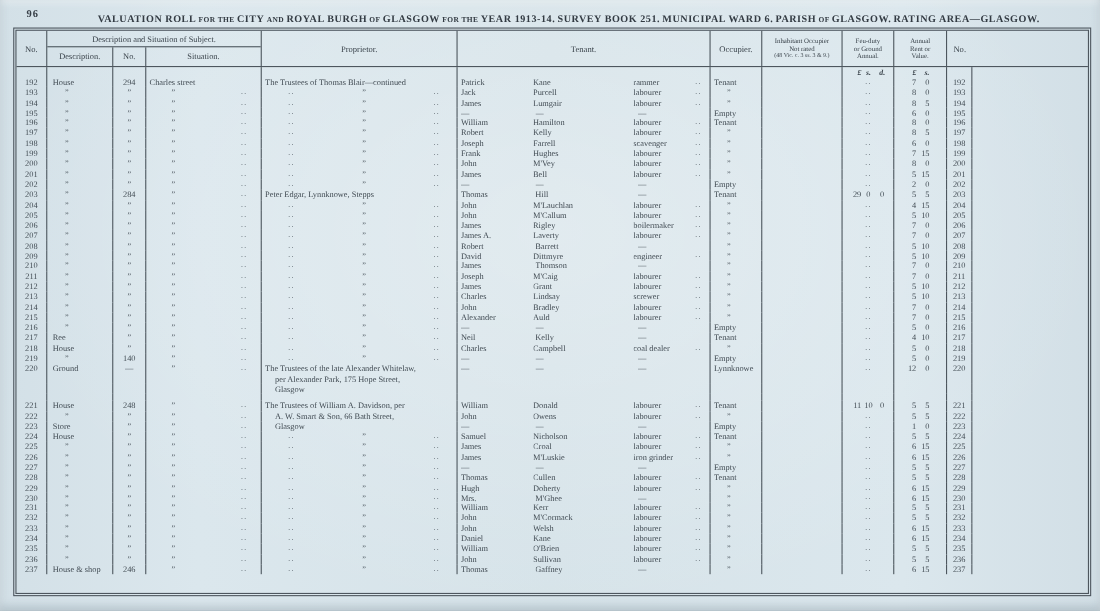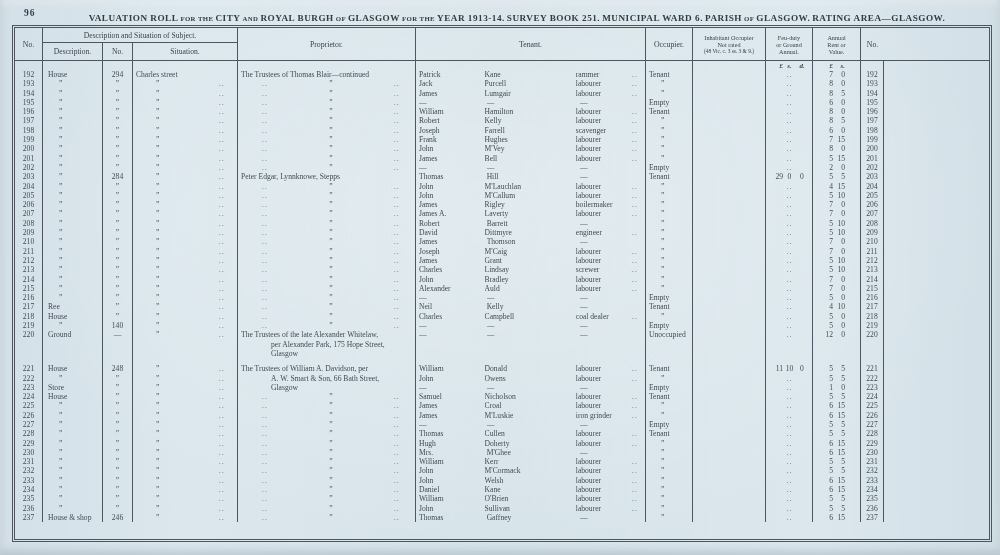--- a/index.html
+++ b/index.html
@@ -52,21 +52,21 @@
   .cen{ justify-content:center; }
   .c-desc{ margin-left:5px; } .c-desc.mid{ margin-left:16px; }
   .c-sitwrap{ padding-left:3px; }
   .sit-text.mid{ margin-left:20px; }
   .sit-dots{ margin-left:auto; padding-right:12px; }
   .dots{ letter-spacing:1.3px; font-size:6.8px; opacity:.9; }
   .c-propwrap{ position:relative; }
   .prop-ditto{ display:none; }
   .prop-ditto.on{ display:flex; flex:1; justify-content:space-between; align-items:center; padding:0 12px 0 24px; }
   .prop-text{ margin-left:3px; }
-  .prop-text.indent{ margin-left:33px; }
+  .prop-text.indent{ margin-left:12px; }
   .c-tenwrap{ padding-left:3px; }
   .tf{ width:70px; overflow:hidden;} .tl{ width:76px; overflow:hidden;} .to{ width:60px; overflow:hidden;margin-left:20px;}
   .tdots{ margin-left:auto; padding-right:7px; }
   .c-occ{ margin-left:3px; } .c-occ.mid{ margin-left:15px; }
   .feu-l{ width:17px; text-align:right; display:inline-block;}
   .feu-s{ width:13px; text-align:center; display:inline-block;}
   .feu-d{ width:12px; text-align:center; display:inline-block;}
   .rent-l{ width:20px; text-align:right; display:inline-block;}
   .rent-s{ width:12px; text-align:right; display:inline-block;}
 </style>
@@ -1454,21 +1454,21 @@
 
       <span class="prop-text">The Trustees of the late Alexander Whitelaw,</span>
     </div>
     <div class="c w-ten c-tenwrap">
       <span class="tf">—</span>
       <span class="tl">—</span>
       <span class="to">—</span>
       <span class="tdots dots"></span>
     </div>
     <div class="c w-occ">
-            <span class="c-occ">Unoccupied</span>
+            <span class="c-occ">Lynnknowe</span>
           </div>
     <div class="c w-inh"></div>
     <div class="c w-feu">
             <span class="feu-l"></span>
             <span class="feu-s dots">..</span>
             <span class="feu-d"></span>
           </div>
     <div class="c w-rent">
             <span class="rent-l">12</span>
             <span class="rent-s">0</span>

